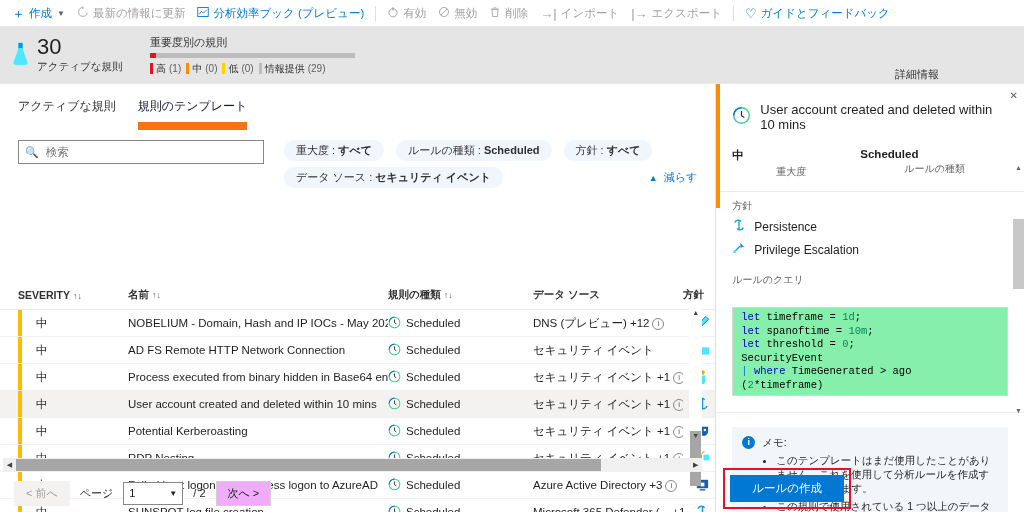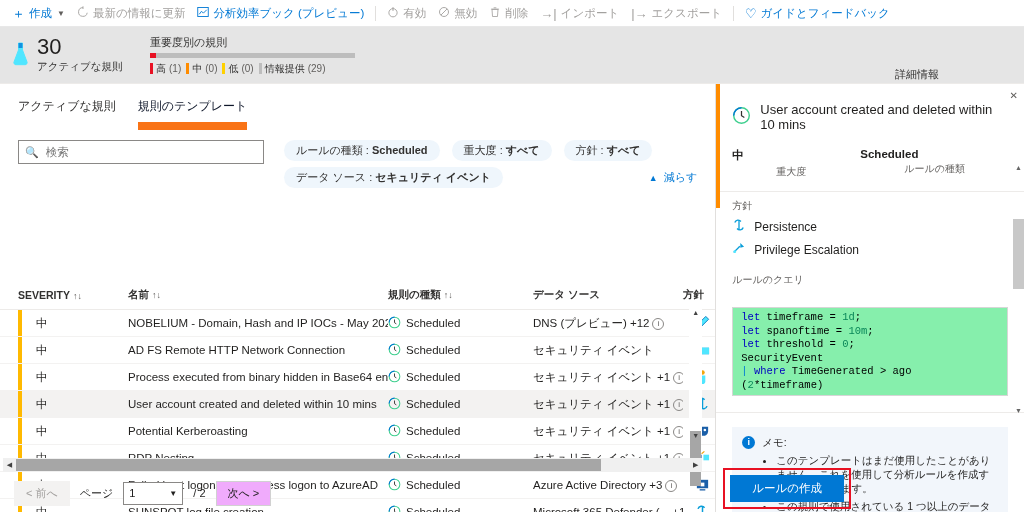--- a/index.html
+++ b/index.html
@@ -332,24 +332,24 @@
       </div>
 
       <div class="filterzone">
         <div class="searchbox">
           <span class="mag">🔍</span>
           <input type="text" placeholder="検索" style="">
         </div>
         <div class="pills">
           <div class="pillrow">
             <div class="pill">
-              <span>ルールの種類 : </span><b>Scheduled</b>
+              <span>重大度 : </span><b>すべて</b>
             </div>
             <div class="pill">
-              <span>重大度 : </span><b>すべて</b>
+              <span>ルールの種類 : </span><b>Scheduled</b>
             </div>
             <div class="pill">
               <span>方針 : </span><b>すべて</b>
             </div>
           </div>
           <div class="pillrow">
             <div class="pill">
               <span>データ ソース : </span><b>セキュリティ イベント</b>
             </div>
             <div class="reduce">

